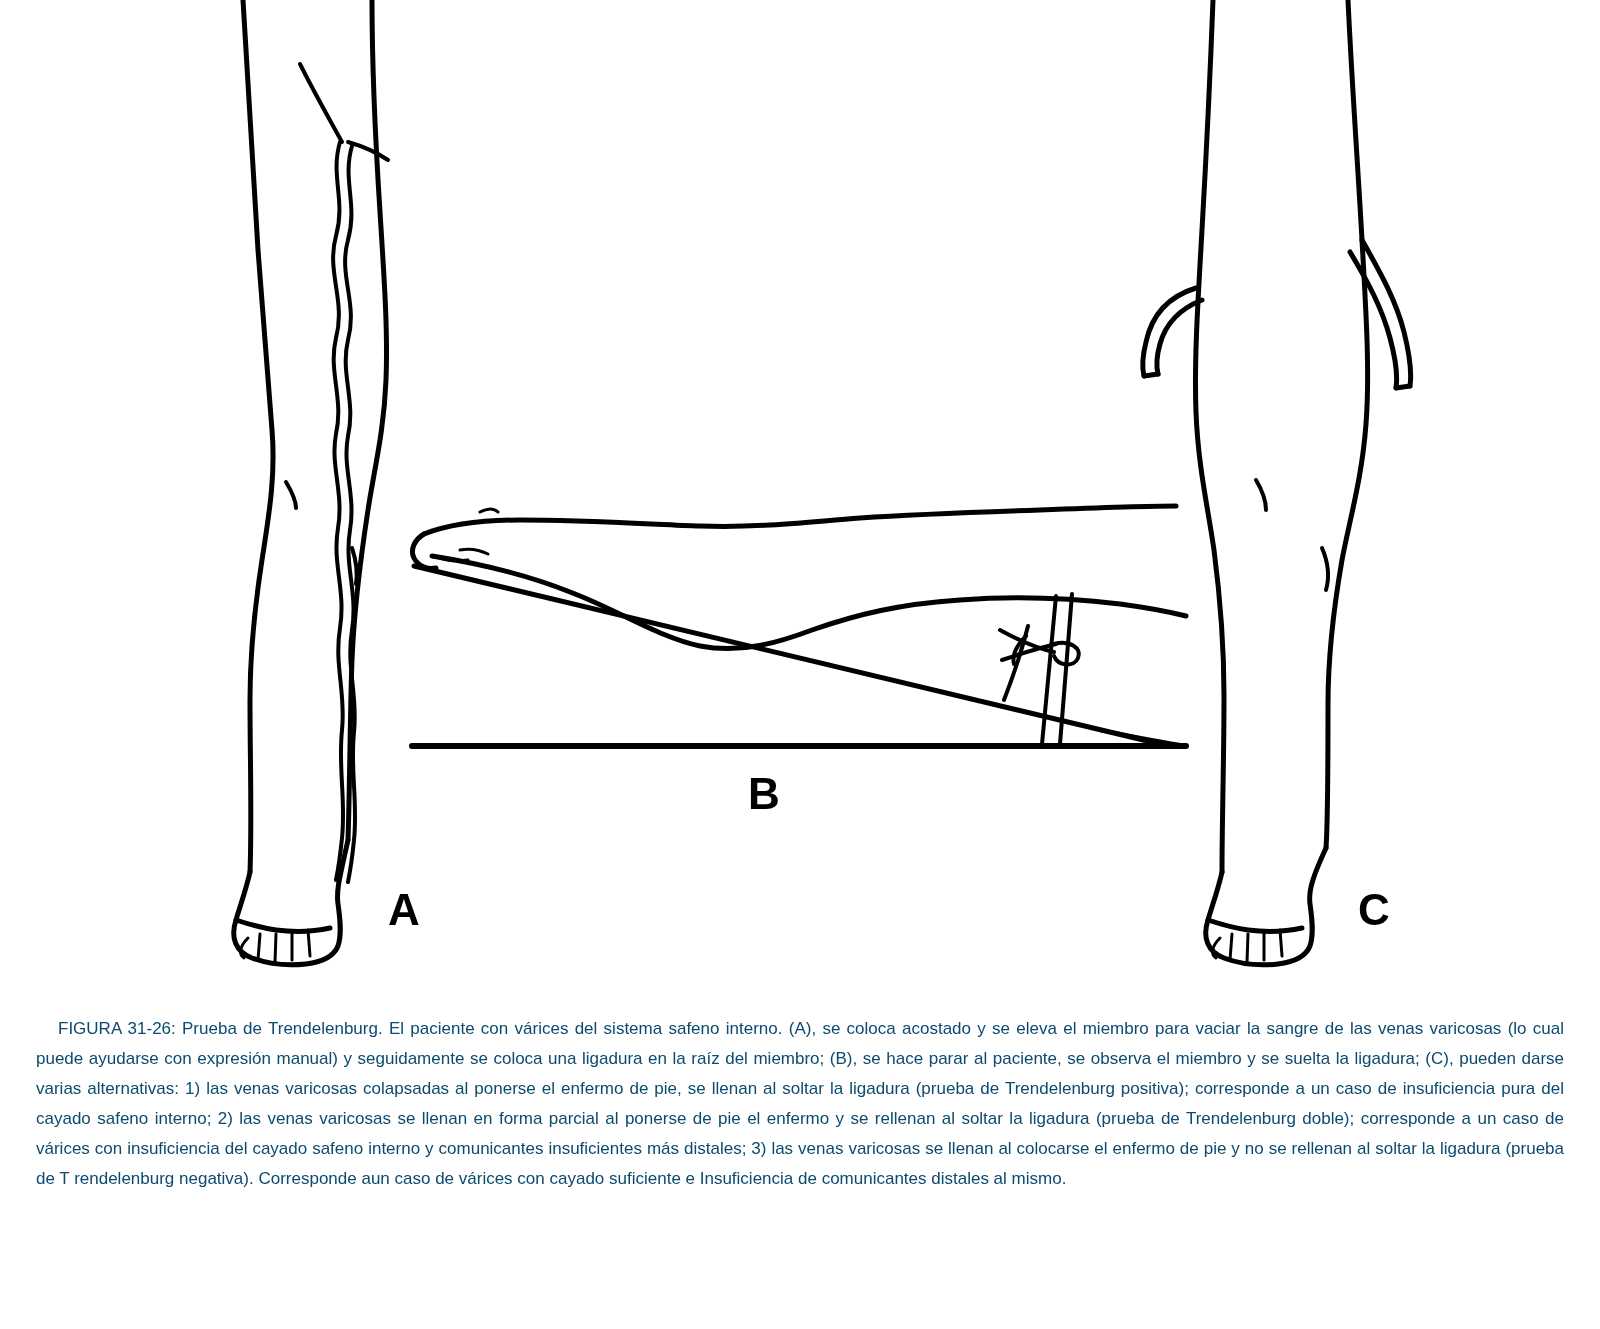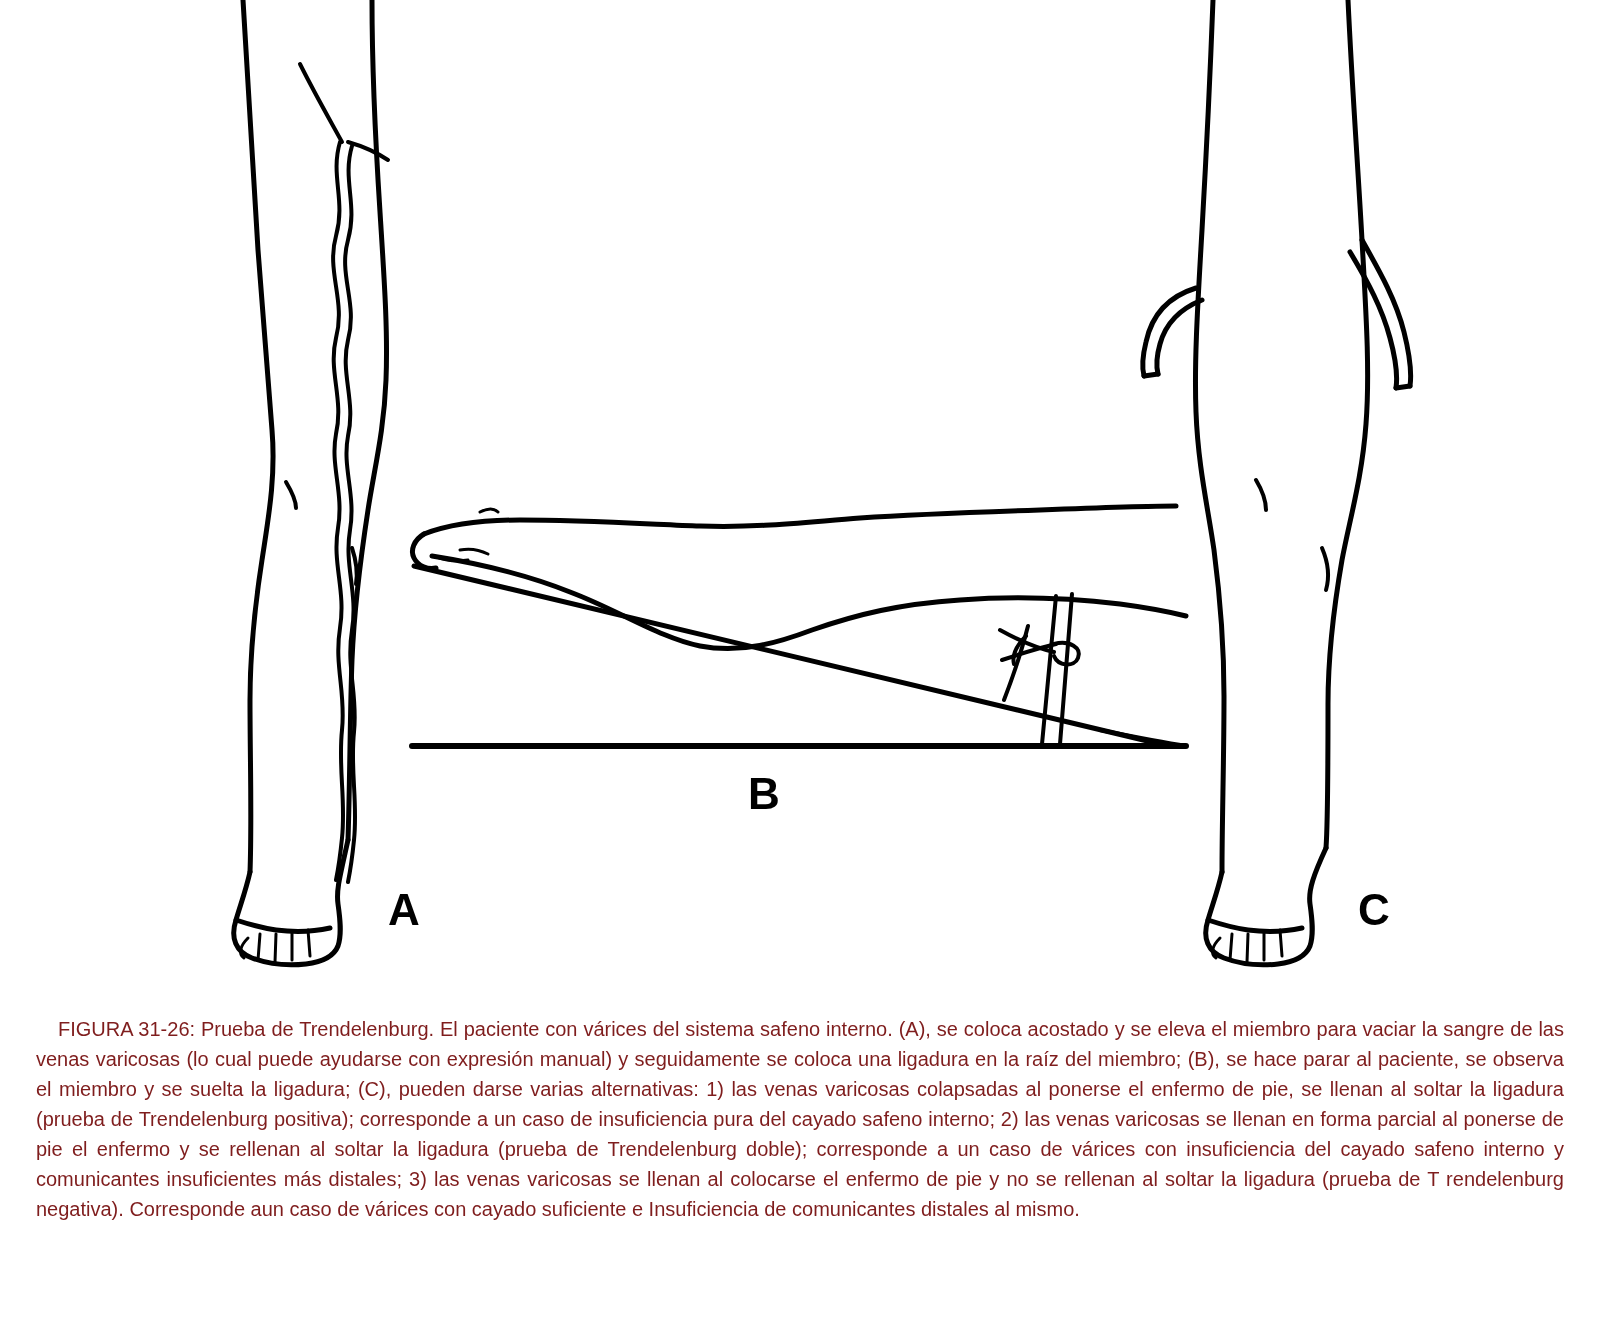--- a/index.html
+++ b/index.html
@@ -38,25 +38,25 @@
   #label-a { left: 388px; top: 888px; }
   #label-b { left: 748px; top: 772px; }
   #label-c { left: 1358px; top: 888px; }
 
   #caption {
     position: absolute;
     left: 36px;
     top: 1014px;
     width: 1528px;
     font-family: "Liberation Sans", sans-serif;
-    font-size: 20px;
+    font-size: 17px;
     line-height: 30px;
     text-align: justify;
     text-justify: inter-word;
-    color: #7f1d1d;
+    color: #0c4a6e;
   }
   #caption .indent { display: inline-block; width: 22px; }
 </style>
 </head>
 <body>
 
 <div id="figure-area">
   <svg id="figure-svg" viewBox="0 0 1600 1010" xmlns="http://www.w3.org/2000/svg">
     <rect x="0" y="0" width="1600" height="1010" fill="#ffffff"></rect>
 

